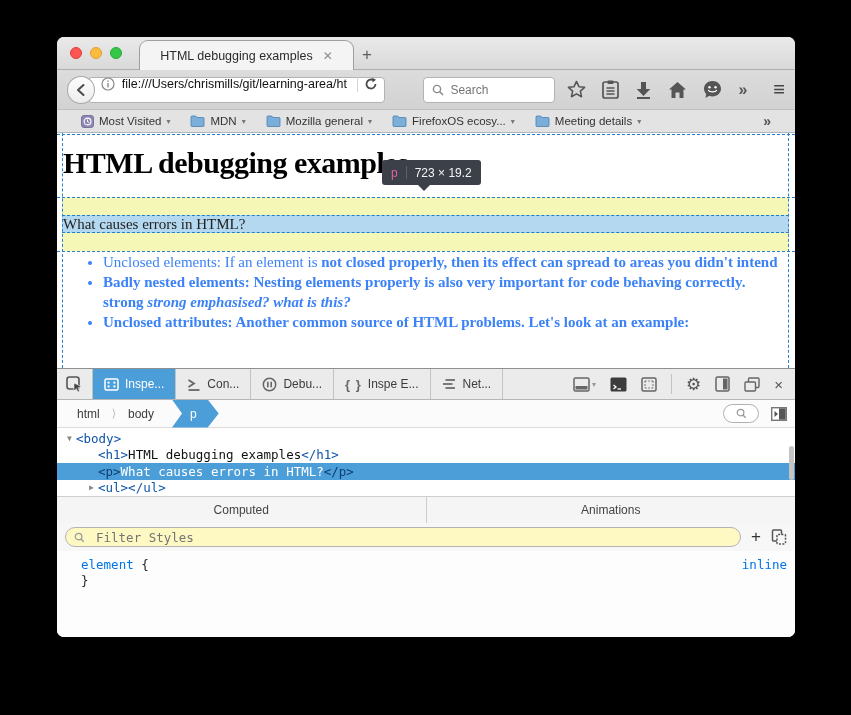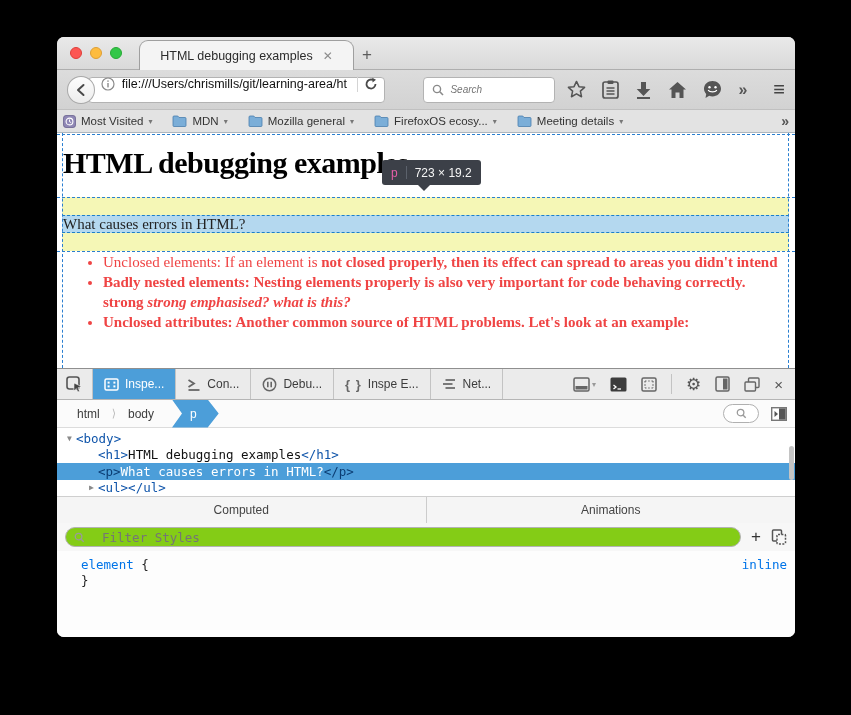--- a/index.html
+++ b/index.html
@@ -33,29 +33,29 @@
              border:1px solid #a9a9a9; display:flex; align-items:center; justify-content:center;
              z-index:2; margin-right:-7px; }
   .urlbar { width:300px; height:26px; background:#fff; border:1px solid #b3b3b3;
             border-radius:4px; display:flex; align-items:center; padding:0 6px 12px 12px; }
   .urlbar input { border:none; outline:none; flex:1; font-size:12.5px; color:#111;
                   font-family:"Liberation Sans",sans-serif; background:transparent; }
   .url-div { width:1px; height:16px; background:#d4d4d4; margin:0 6px; }
   .searchbar { width:133px; height:26px; background:#fff; border:1px solid #b3b3b3;
                border-radius:4px; display:flex; align-items:center; padding:0 8px;
                margin-left:38px; gap:6px; }
-  .searchbar input { border:none; outline:none; width:90px; font-size:10px; color:#14532d;
-                     font-family:"Liberation Sans",sans-serif; background:transparent;font-style:italic; }
+  .searchbar input { border:none; outline:none; width:90px; font-size:12px; color:#14532d;
+                     font-family:"Liberation Sans",sans-serif; background:transparent; }
   .nav-icons { display:flex; align-items:center; margin-left:12px; gap:16px; color:#555; }
   .glyph-more { font-size:16px; color:#555; font-weight:bold; }
   .glyph-menu { font-size:20px; color:#444; letter-spacing:0; margin-left:10px; }
 
   
   .bookmarks { height:23px; background:#e3e3e3; border-bottom:1px solid #aeb6bd;
-               display:flex; align-items:center; padding:0 6px; gap:20px;
+               display:flex; align-items:center; padding:0 24px; gap:20px;
                font-size:11.5px; color:#333; flex:none; }
   .bm-item { display:flex; align-items:center; gap:5px; }
   .bm-caret { font-size:8px; color:#777; }
   .bm-spacer { flex:1; }
 
   
   .content { height:235px; position:relative; background:#fff; overflow:hidden;
              font-family:"Liberation Serif", serif; flex:none; }
   .vguide { position:absolute; top:0; bottom:0; width:0;
             border-left:1px dashed #2a7fd0; z-index:5; }
@@ -71,21 +71,21 @@
   .tooltip { position:absolute; left:325px; top:27px; background:#3c4048; color:#f5f5f5;
              border-radius:3px; height:25px; display:flex; align-items:center;
              padding:0 9px; gap:8px; font-size:12px; z-index:9;
              font-family:"Liberation Sans",sans-serif; }
   .tooltip .tag { color:#e75fa8; }
   .tooltip .tdiv { width:1px; height:13px; background:#5c626c; }
   .tooltip .arrow { position:absolute; left:36px; bottom:-6px; width:0; height:0;
                     border-left:6px solid transparent; border-right:6px solid transparent;
                     border-top:6px solid #3c4048; }
   .bullets { position:absolute; left:46px; top:120px; width:678px; }
-  .bullets li { font-size:15px; line-height:19.5px; color:#ef4444; margin-bottom:0.5px; }
+  .bullets li { font-size:15px; line-height:19.5px; color:#3b82f6; margin-bottom:0.5px; }
   .seg-b { font-weight:bold; }
   .seg-i { font-style:italic; }
 
   
   .dt-toolbar { height:32px; background:#ebebeb; border-top:1px solid #8f8f8f;
                 border-bottom:1px solid #b5b5b5; display:flex; align-items:stretch;
                 flex:none; font-size:12px; color:#3c3c3c; }
   .dt-pick { width:36px; display:flex; align-items:center; justify-content:center;
              border-right:1px solid #c3c3c3; }
   .dt-tab { display:flex; align-items:center; gap:6px; padding:0 11px;
@@ -125,22 +125,22 @@
 
   .dt-sidetabs { height:26px; background:#f5f5f5; display:flex; flex:none;
                  font-size:12px; color:#444; }
   .side-tab { flex:1; display:flex; align-items:center; justify-content:center;
               border-right:1px solid #ccc; }
   .side-tab:last-child { border-right:none; }
   .side-tab.active { background:#4c9ed9; color:#fff; }
 
   .dt-filterrow { height:28px; background:#f7f7f7; display:flex; align-items:center;
                   padding:0 8px; gap:10px; flex:none; }
-  .filter-pill { flex:1; height:20px; background:#84cc16; border:1px solid #b3b3b3;
-                 border-radius:10px; display:flex; align-items:center; padding:0 8px; gap:17px; }
+  .filter-pill { flex:1; height:20px; background:#fef9c3; border:1px solid #b3b3b3;
+                 border-radius:10px; display:flex; align-items:center; padding:0 8px; gap:11px; }
   .filter-pill input { border:none; outline:none; flex:1; font-size:12.5px; color:#333;
                        font-family:"DejaVu Sans Mono","Liberation Mono",monospace;
                        background:transparent; }
   .plus-btn { font-size:17px; color:#333; }
 
   .dt-rules { flex:1; background:#fdfdfd; font-family:"DejaVu Sans Mono","Liberation Mono",monospace;
               font-size:12.5px; padding:6px 24px; position:relative; line-height:16px; }
   .sel-blue { color:#0074e8; }
   .brace { color:#222; }
   .rule-origin { position:absolute; right:8px; top:6px; color:#0074e8; }

